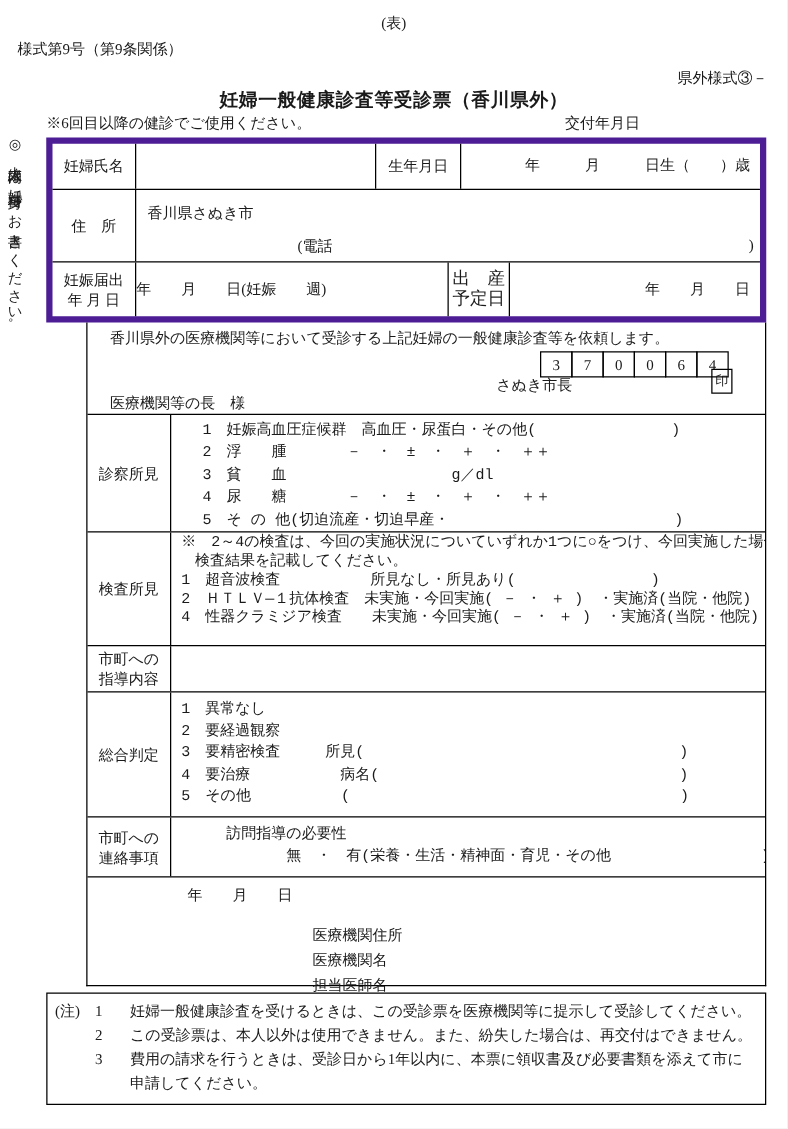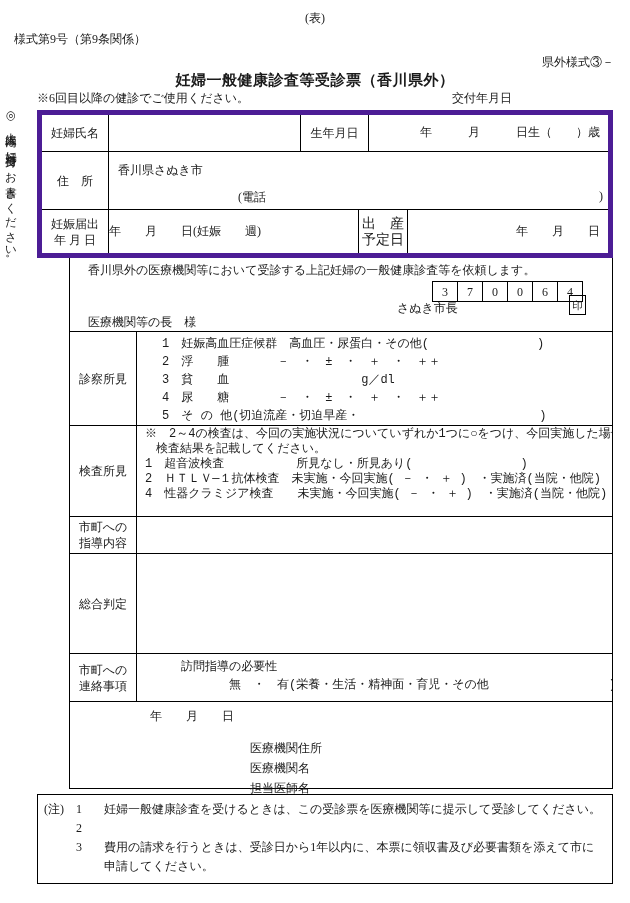--- a/index.html
+++ b/index.html
@@ -195,20 +195,27 @@
       <div class="sec sec-hoken">
         <div class="sec-label">
           <span>市町への</span>
           <span>指導内容</span>
         </div>
         <div class="sec-body"></div>
       </div>
 
       <div class="sec sec-sougou">
         <div class="sec-label">総合判定</div>
+        <div class="sec-body">
+          <div class="item">1　異常なし</div>
+          <div class="item">2　要経過観察</div>
+          <div class="item">3　要精密検査　　　所見(　　　　　　　　　　　　　　　　　　　　　)</div>
+          <div class="item">4　要治療　　　　　　病名(　　　　　　　　　　　　　　　　　　　　)</div>
+          <div class="item">5　その他　　　　　　(　　　　　　　　　　　　　　　　　　　　　　)</div>
+        </div>
       </div>
 
       <div class="sec sec-renraku">
         <div class="sec-label">
           <span>市町への</span>
           <span>連絡事項</span>
         </div>
         <div class="sec-body">
           <div class="line">訪問指導の必要性</div>
           <div class="line">　　　　無　・　有(栄養・生活・精神面・育児・その他　　　　　　　　　　)</div>
@@ -228,20 +235,21 @@
 
     <div class="notes-box">
       <div class="note-row">
         <div class="note-prefix">(注)</div>
         <div class="note-num">1</div>
         <div class="note-text">妊婦一般健康診査を受けるときは、この受診票を医療機関等に提示して受診してください。</div>
       </div>
       <div class="note-row">
         <div class="note-prefix"></div>
         <div class="note-num">2</div>
+        <div class="note-text">この受診票は、本人以外は使用できません。また、紛失した場合は、再交付はできません。</div>
       </div>
       <div class="note-row">
         <div class="note-prefix"></div>
         <div class="note-num">3</div>
         <div class="note-text">費用の請求を行うときは、受診日から1年以内に、本票に領収書及び必要書類を添えて市に申請してください。</div>
       </div>
     </div>
 
   </div>
 </div>

